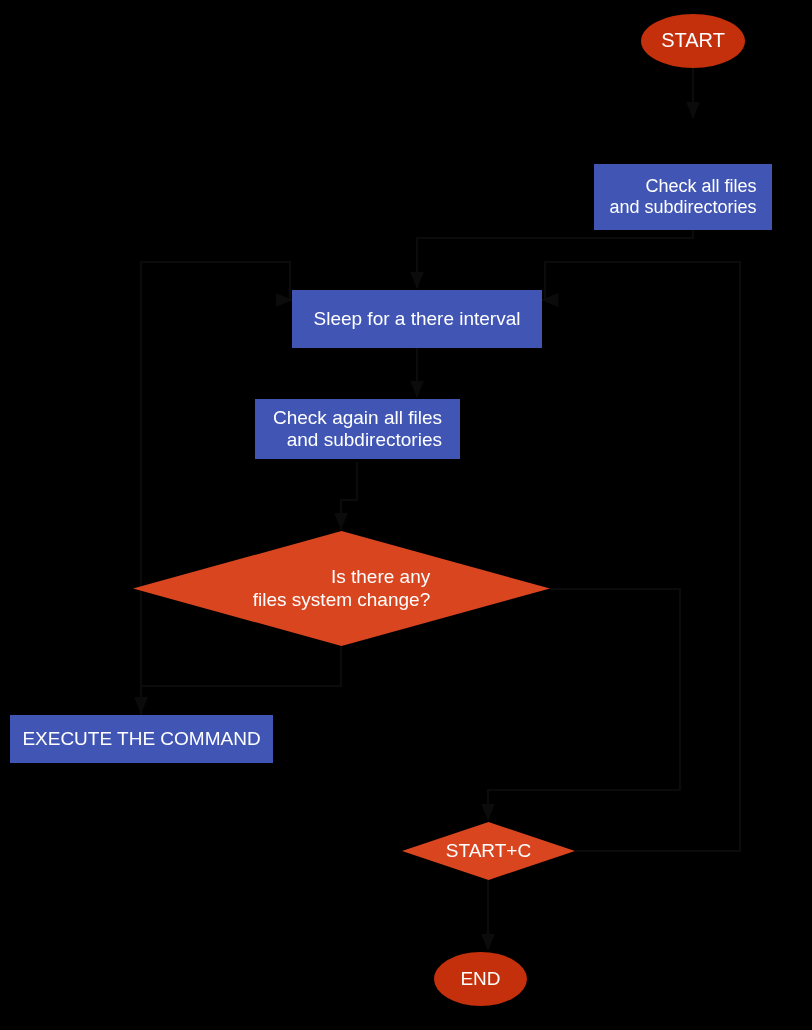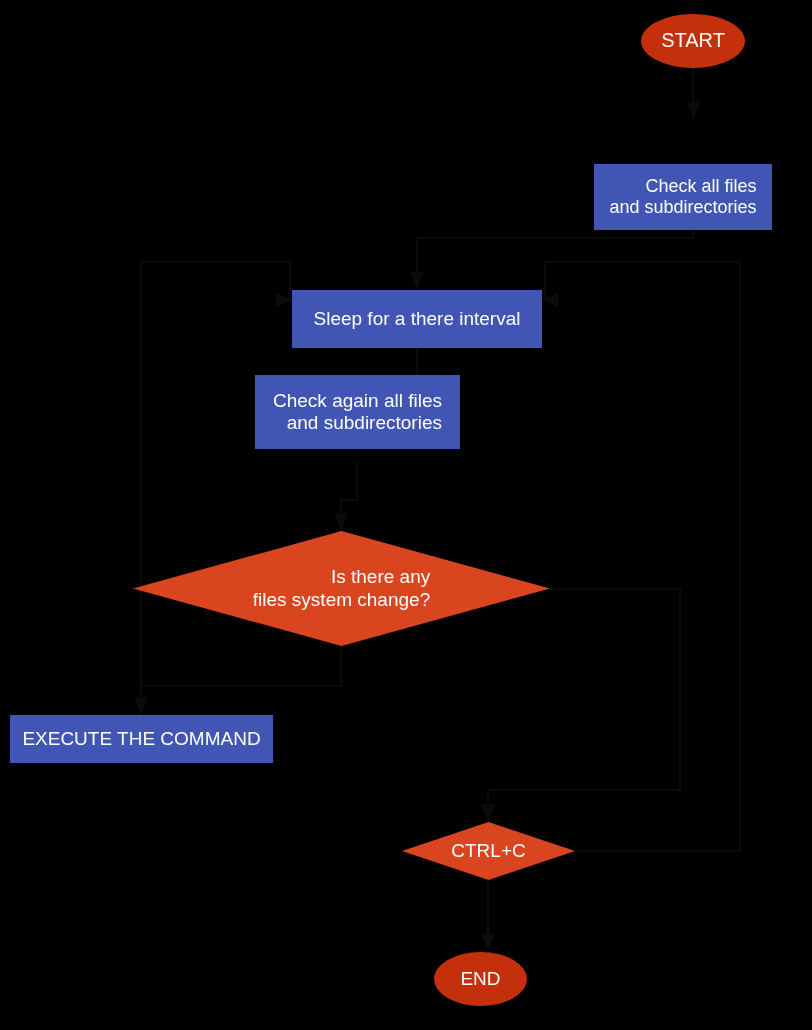--- a/index.html
+++ b/index.html
@@ -50,21 +50,21 @@
   .node-label {
     position: relative;
     z-index: 2;
     white-space: pre-line;
     display: block;
   }
   
   #node-start      { left: 641px; top: 14px;  width: 104px; height: 54px;  font-size: 20px; }
   #node-check-all  { left: 594px; top: 120px; width: 178px; height: 66px;  font-size: 18px; margin-top: 44px; }
   #node-sleep      { left: 292px; top: 290px; width: 250px; height: 58px;  font-size: 19px; }
-  #node-check-again{ left: 255px; top: 375px; width: 205px; height: 74px;  font-size: 19px; }
+  #node-check-again{ left: 255px; top: 399px; width: 205px; height: 60px;  font-size: 19px; }
   #node-decision   { left: 133px; top: 531px; width: 417px; height: 115px; font-size: 19px; }
   #node-execute    { left: 10px;  top: 715px; width: 263px; height: 48px;  font-size: 19px; }
   #node-ctrlc      { left: 402px; top: 822px; width: 173px; height: 58px;  font-size: 19px; }
   #node-end        { left: 434px; top: 952px; width: 93px;  height: 54px;  font-size: 19px; }
 </style>
 </head>
 <body>
 
 <div id="canvas">
 
@@ -108,20 +108,20 @@
   <div class="node node-decision" id="node-decision">
     <span class="node-label">Is there any
 files system change?</span>
   </div>
 
   <div class="node node-process" id="node-execute">
     <span class="node-label">EXECUTE THE COMMAND</span>
   </div>
 
   <div class="node node-decision" id="node-ctrlc">
-    <span class="node-label">CTRL+C</span>
+    <span class="node-label">START+C</span>
   </div>
 
   <div class="node node-terminator" id="node-end">
     <span class="node-label">END</span>
   </div>
 
 </div>
 
 </body></html>

